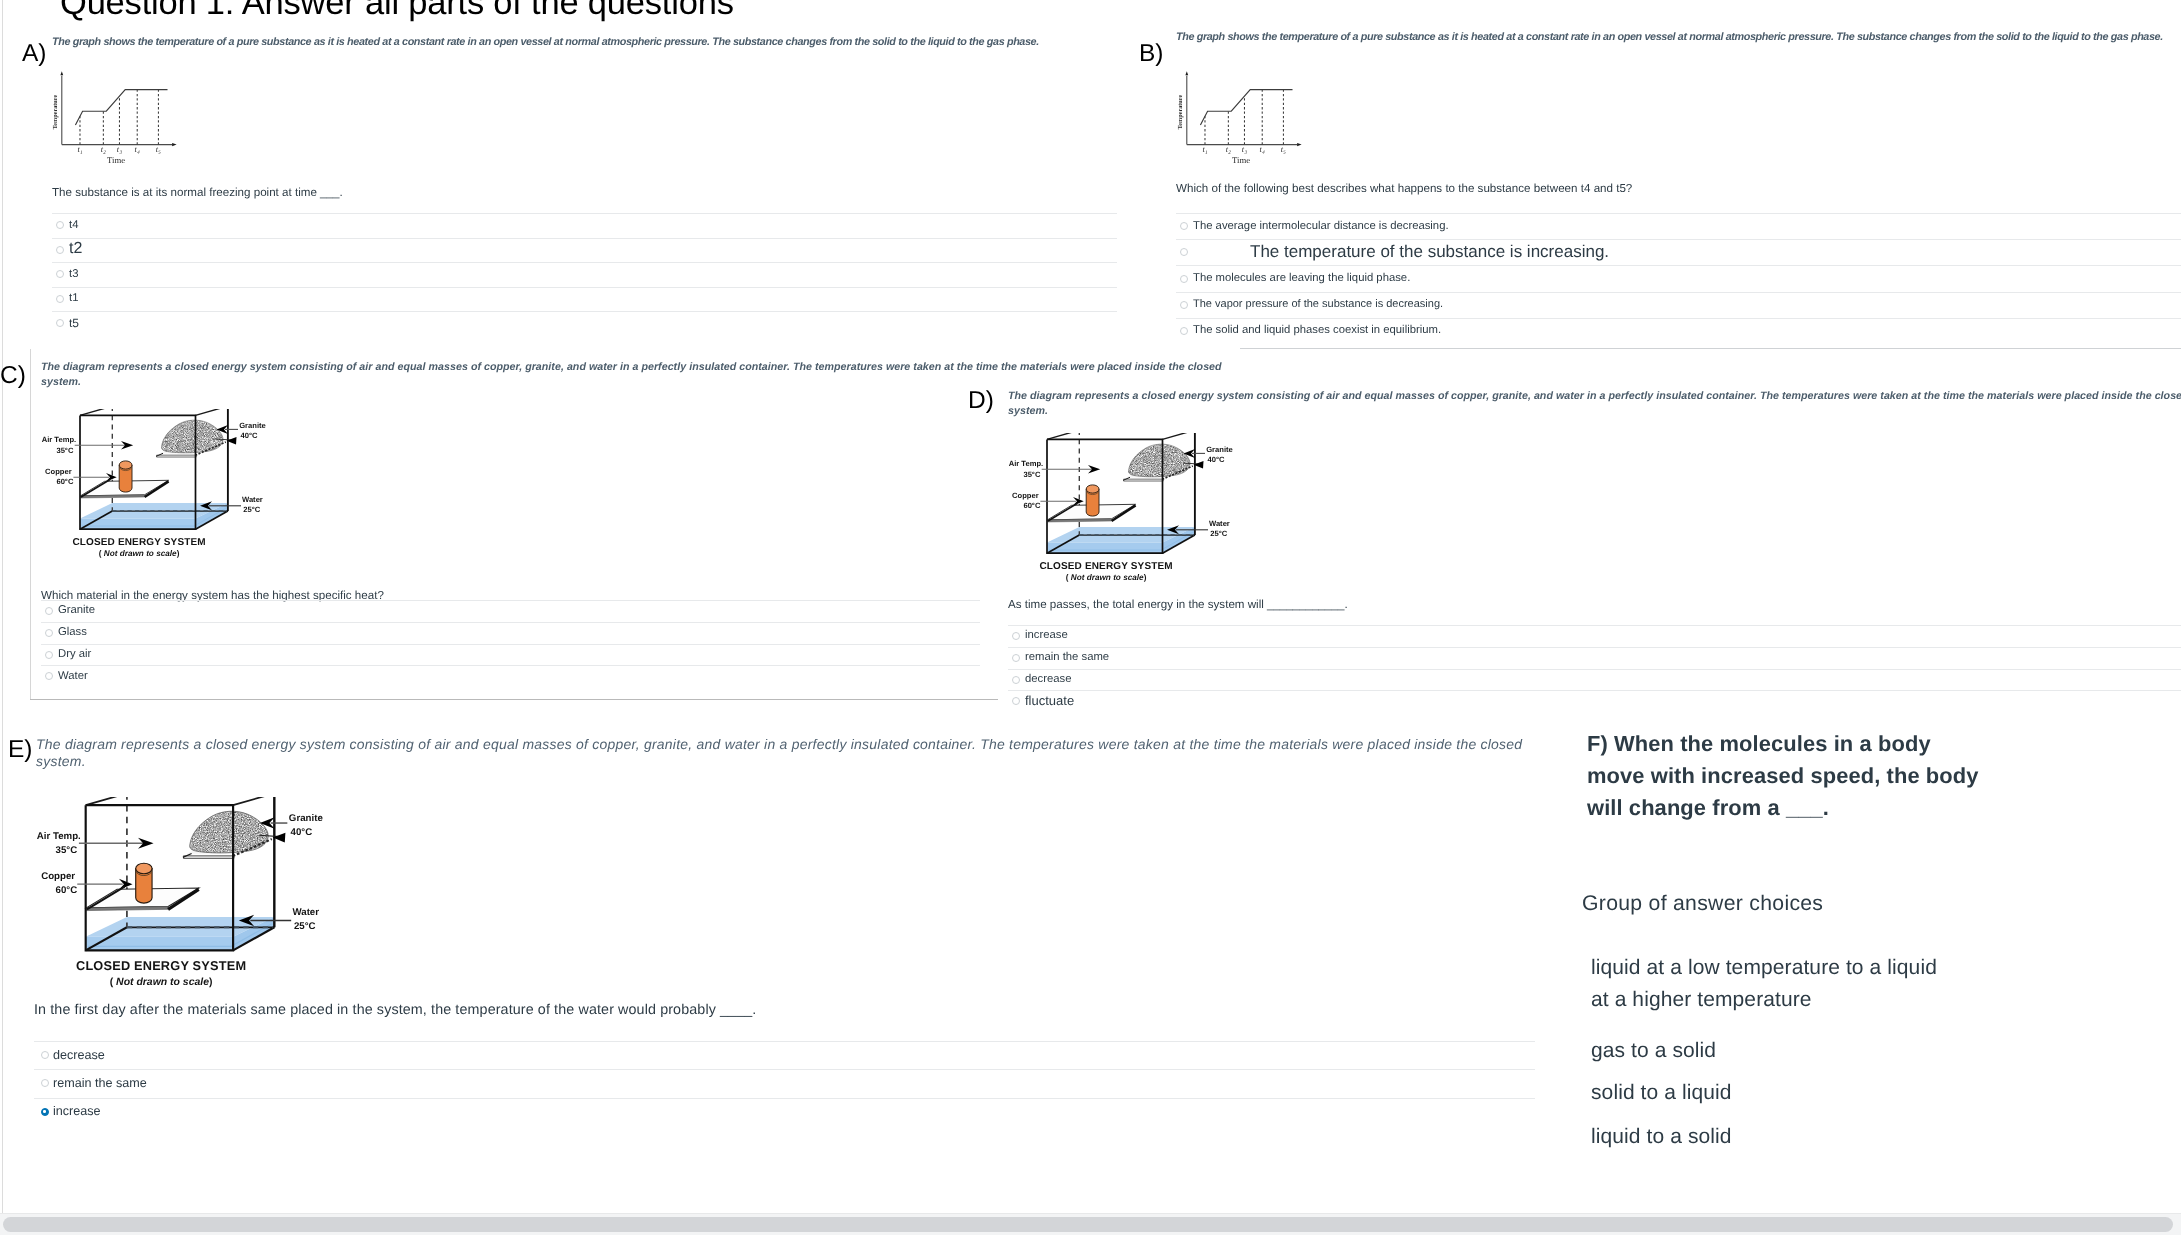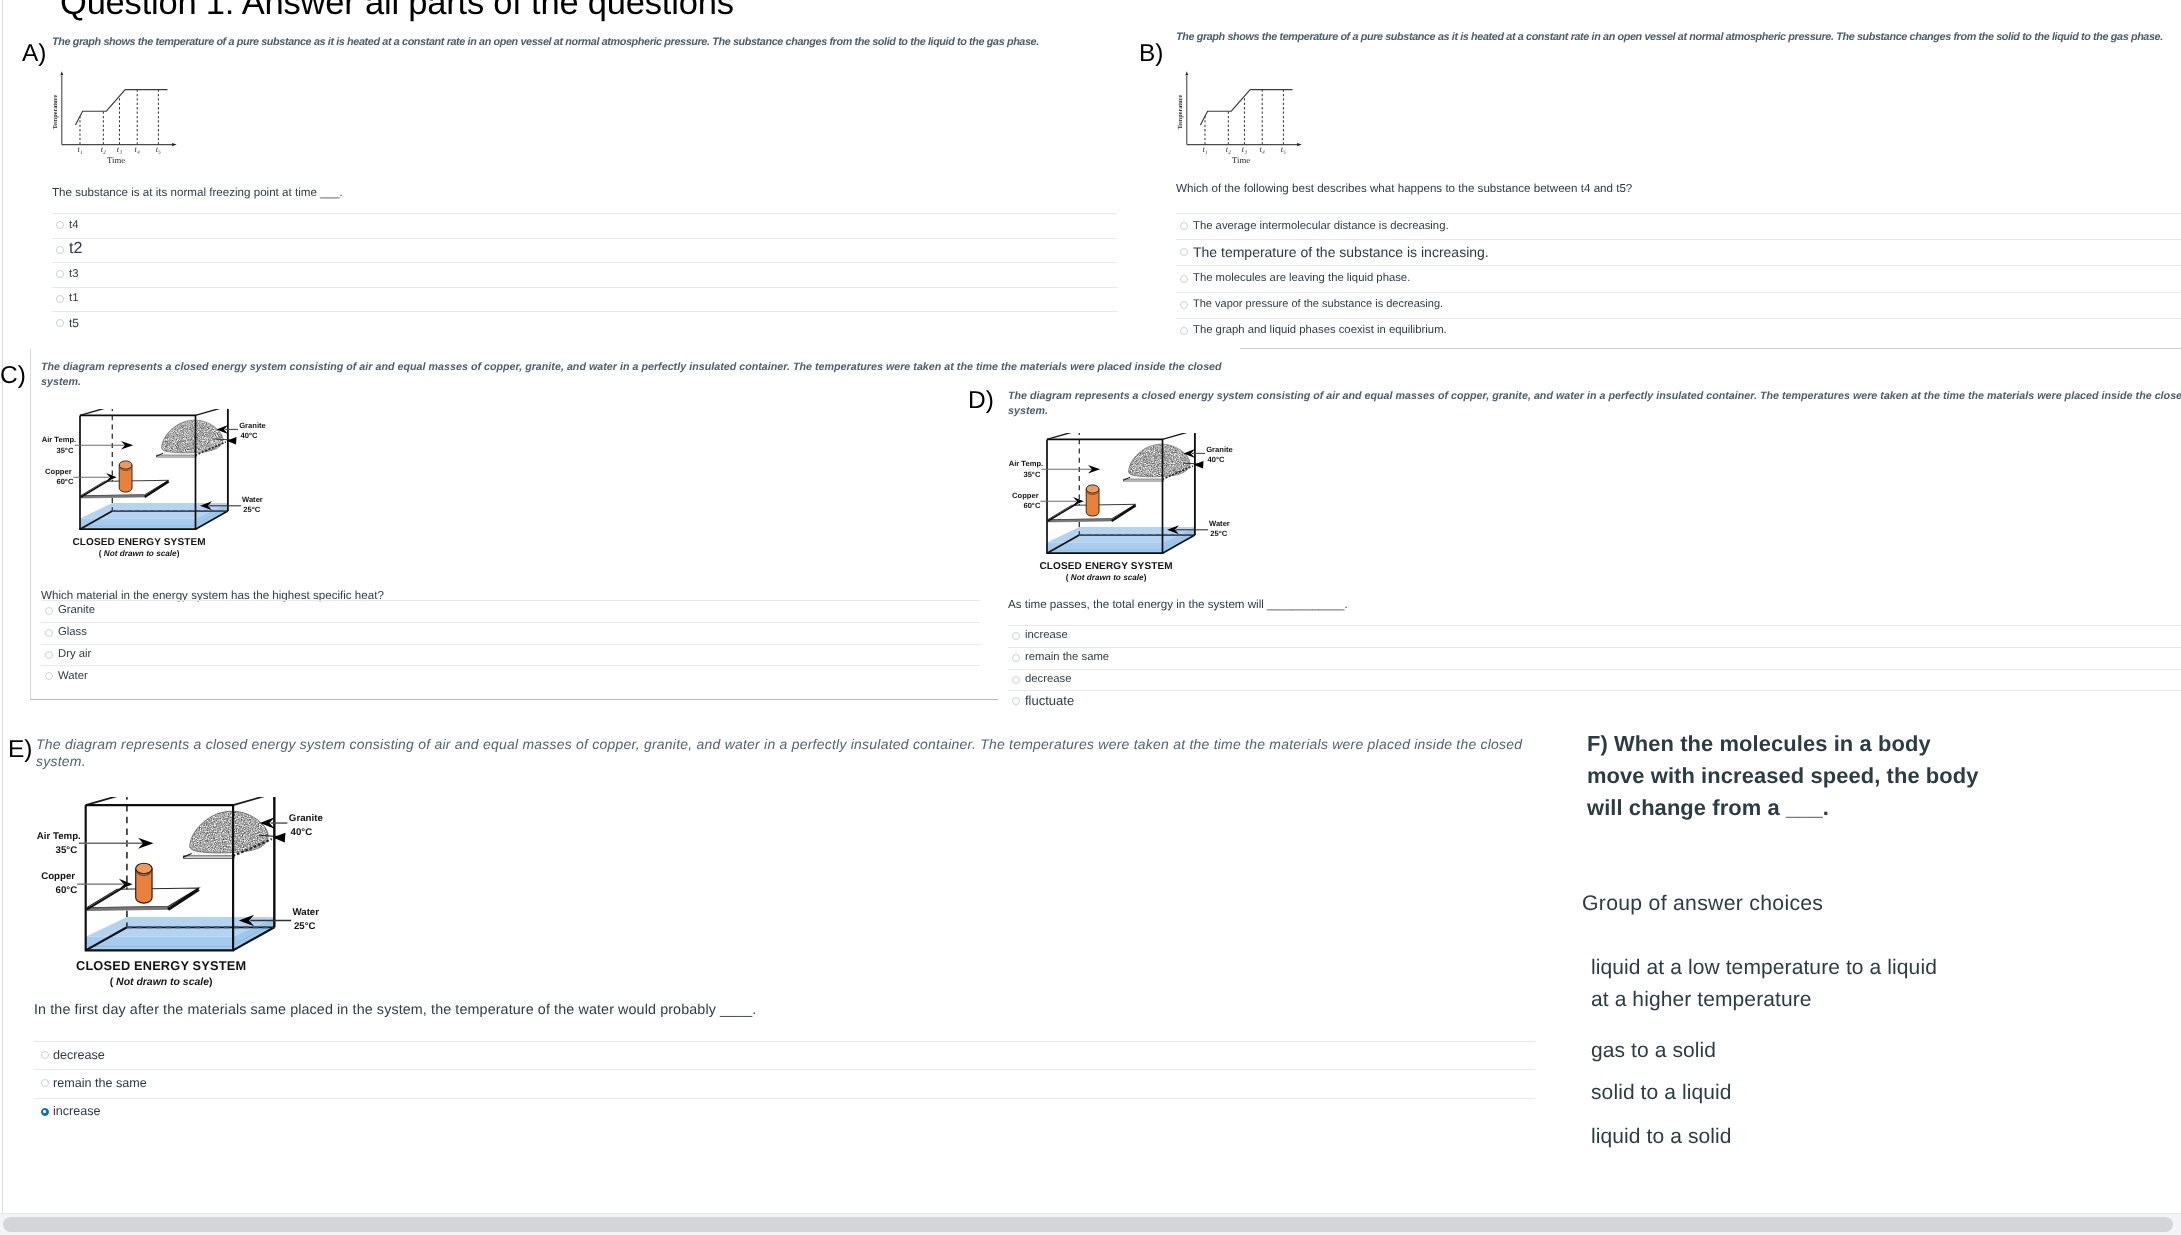--- a/index.html
+++ b/index.html
@@ -104,30 +104,30 @@
         <text x="118.42" y="101.5" class="ctick" text-anchor="middle">t₅</text>
       </g>
 <text x="76" y="112.5" class="cxlab" text-anchor="middle">Time</text>
 </svg></div>
 <div class="qtext" style="left:1176px;top:181px;width:1000px">Which of the following best describes what happens to the substance between t4 and t5?</div>
 <div class="rule" style="left:1176px;top:213.0px;width:1005px"></div>
 <div class="radio" style="left:1179.5px;top:222.1px"></div>
 <div class="optlbl" style="left:1193px;top:218.6px;font-size:11.3px">The average intermolecular distance is decreasing.</div>
 <div class="rule" style="left:1176px;top:239.2px;width:1005px"></div>
 <div class="radio" style="left:1179.5px;top:248.3px"></div>
-<div class="optlbl" style="left:1193px;top:244.8px;font-size:14px">The temperature of the substance is increasing.</div>
+<div class="optlbl" style="left:1250px;top:244.8px;font-size:17px">The temperature of the substance is increasing.</div>
 <div class="rule" style="left:1176px;top:265.4px;width:1005px"></div>
 <div class="radio" style="left:1179.5px;top:274.5px"></div>
 <div class="optlbl" style="left:1193px;top:271.0px;font-size:11.3px">The molecules are leaving the liquid phase.</div>
 <div class="rule" style="left:1176px;top:291.6px;width:1005px"></div>
 <div class="radio" style="left:1179.5px;top:300.7px"></div>
 <div class="optlbl" style="left:1193px;top:297.2px;font-size:11px">The vapor pressure of the substance is decreasing.</div>
 <div class="rule" style="left:1176px;top:317.8px;width:1005px"></div>
 <div class="radio" style="left:1179.5px;top:326.9px"></div>
-<div class="optlbl" style="left:1193px;top:323.4px;font-size:11.3px">The graph and liquid phases coexist in equilibrium.</div>
+<div class="optlbl" style="left:1193px;top:323.4px;font-size:11.3px">The solid and liquid phases coexist in equilibrium.</div>
 <div class="rule" style="left:1240px;top:348px;width:941px;background:#cfd2d5"></div>
 <div class="seclet" style="left:0px;top:364px">C)</div>
 <div class="prompt cd" style="left:41px;top:360px;width:1186px">The diagram represents a closed energy system consisting of air and equal masses of copper, granite, and water in a perfectly insulated container.  The temperatures were taken at the time the materials were placed inside the closed system.</div>
 <div class="abs" style="left:39px;top:409px"><svg class="diagsvg" viewBox="8 14 258 152" width="258" height="152">
       <defs>
 <filter id="granf1" x="0%" y="0%" width="100%" height="100%" color-interpolation-filters="sRGB">
   <feTurbulence type="fractalNoise" baseFrequency="1.1" numOctaves="4" seed="8" result="n"></feTurbulence>
   <feColorMatrix in="n" type="saturate" values="0" result="g"></feColorMatrix>
   <feComponentTransfer in="g" result="gg">
     <feFuncR type="linear" slope="1.45" intercept="-0.06"></feFuncR>

